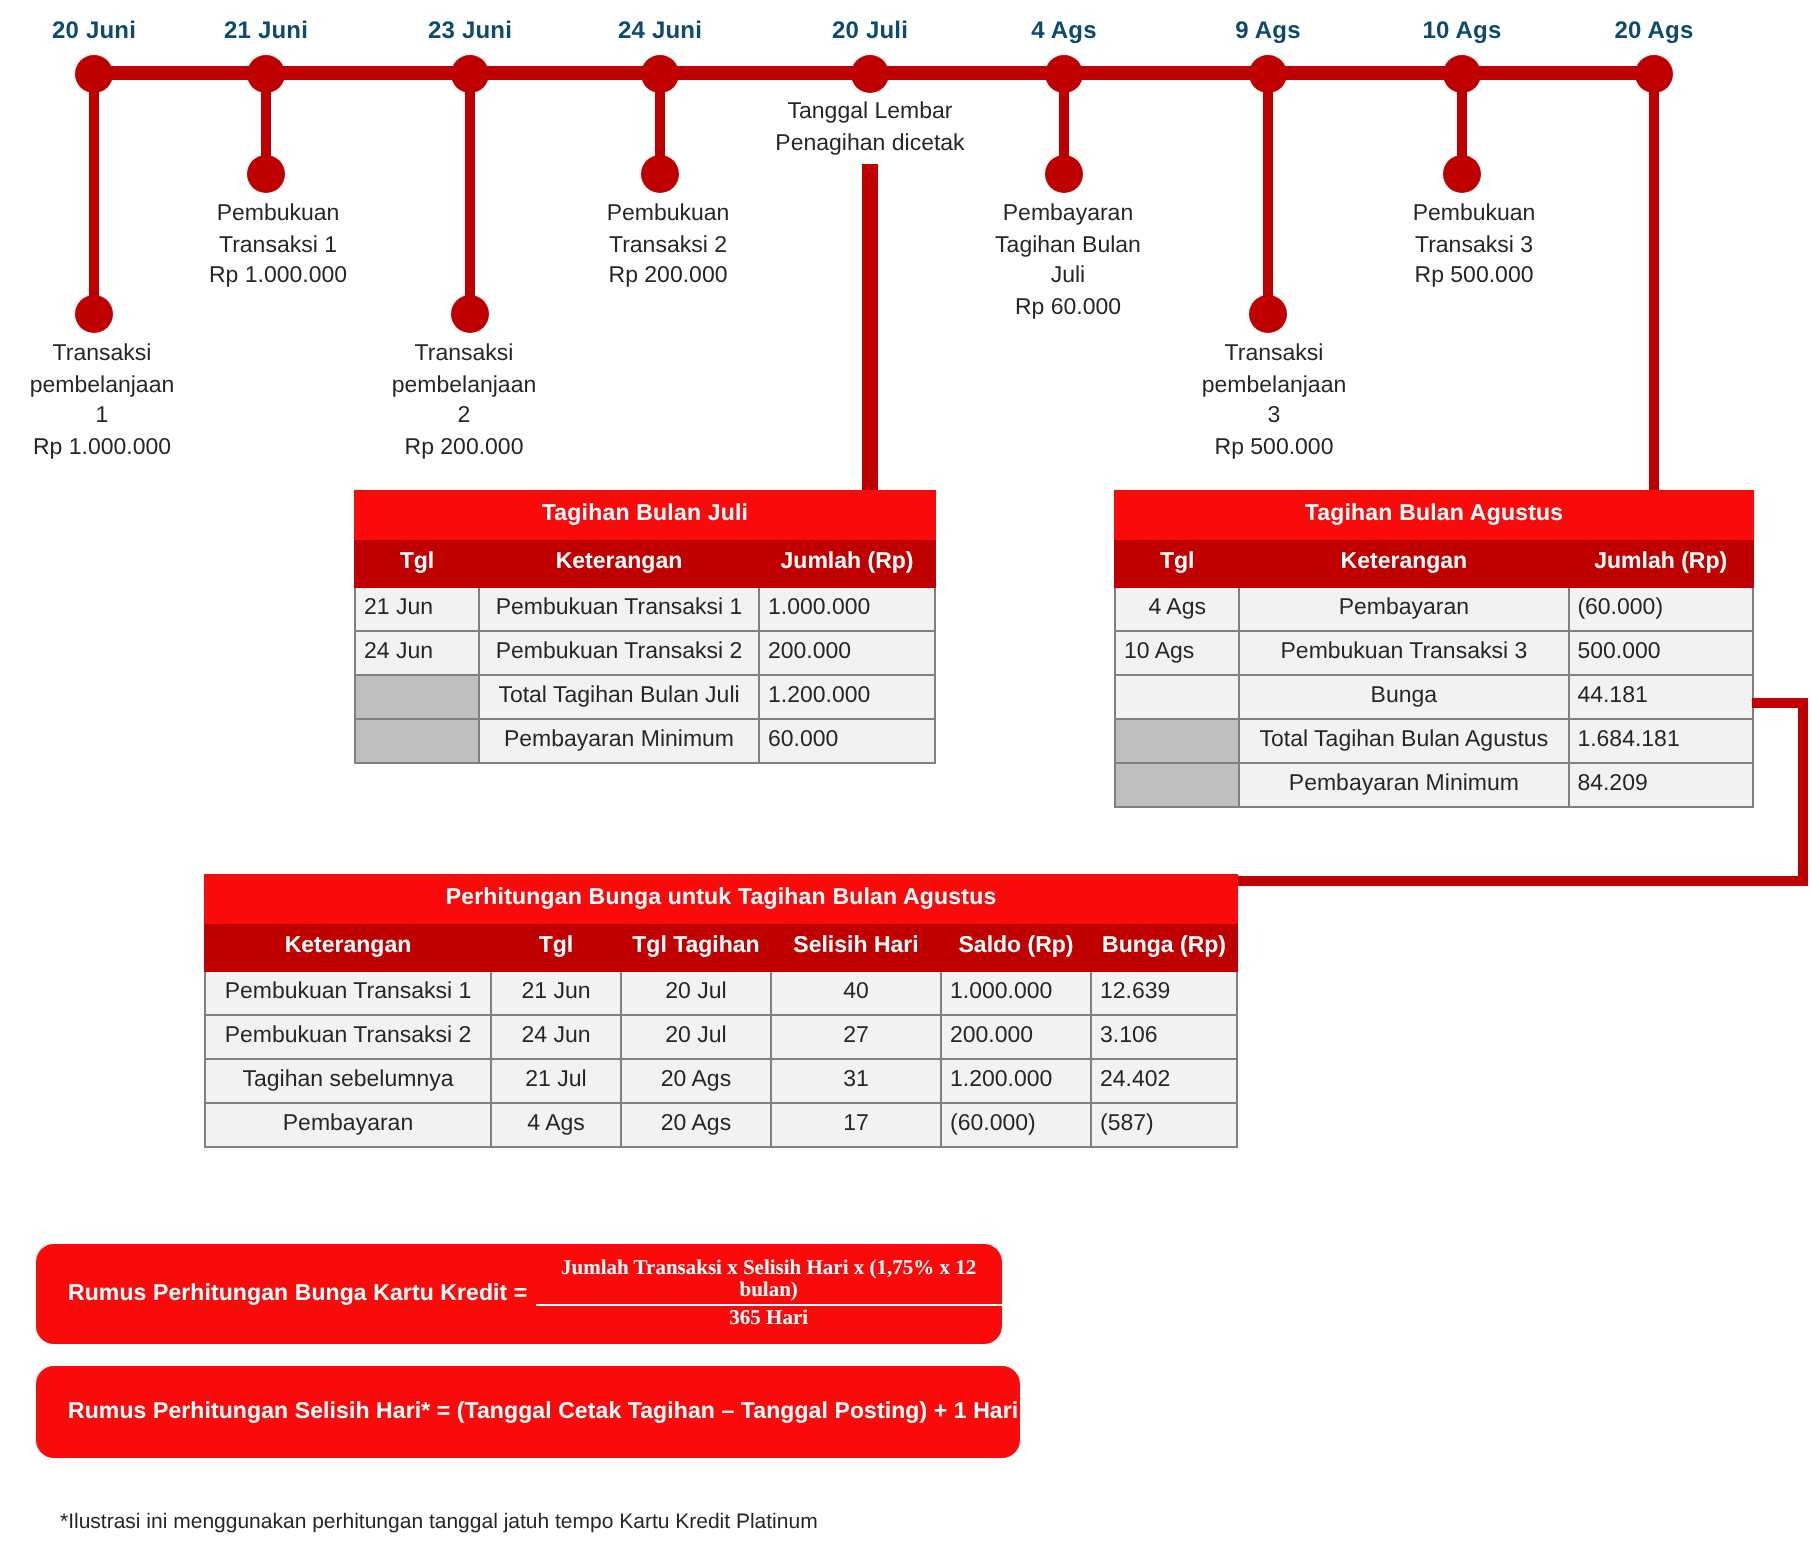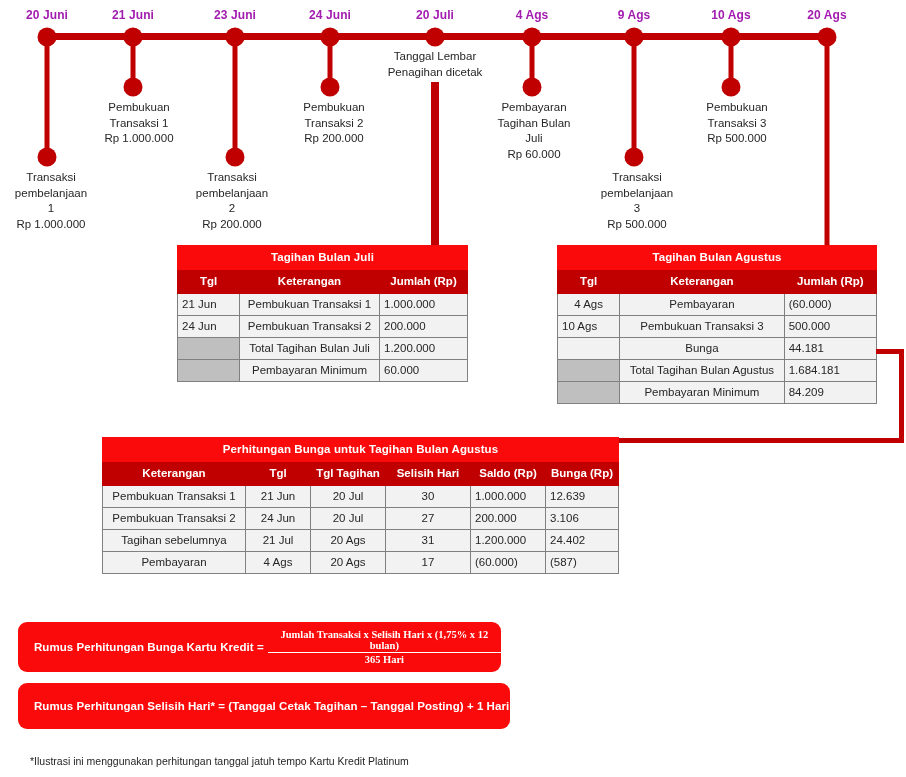--- a/index.html
+++ b/index.html
@@ -12,21 +12,21 @@
   }
   .stage{position:absolute;left:0;top:0;width:906px;height:777px;}
 
   
   .tl-axis{
     position:absolute;left:47px;top:33px;width:780px;height:7px;
     background:#C00000;
   }
   .tl-date{
     position:absolute;top:8px;transform:translateX(-50%);
-    font-size:12px;font-weight:bold;color:#a21caf;white-space:nowrap;
+    font-size:12px;font-weight:bold;color:#0c4a6e;white-space:nowrap;
     letter-spacing:.1px;
   }
   .tl-node{
     position:absolute;width:19px;height:19px;border-radius:50%;
     background:#C00000;transform:translate(-50%,-50%);
   }
   .tl-stem{
     position:absolute;width:5px;background:#C00000;transform:translateX(-50%);
   }
   .tl-dot{
@@ -261,21 +261,21 @@
         <th class="sub">Selisih Hari</th>
         <th class="sub">Saldo (Rp)</th>
         <th class="sub">Bunga (Rp)</th>
       </tr>
     </thead>
     <tbody>
       <tr>
         <td class="txt">Pembukuan Transaksi 1</td>
         <td class="dt">21 Jun</td>
         <td class="dt">20 Jul</td>
-        <td class="dt">30</td>
+        <td class="dt">40</td>
         <td class="num">1.000.000</td>
         <td class="num">12.639</td>
       </tr>
       <tr>
         <td class="txt">Pembukuan Transaksi 2</td>
         <td class="dt">24 Jun</td>
         <td class="dt">20 Jul</td>
         <td class="dt">27</td>
         <td class="num">200.000</td>
         <td class="num">3.106</td>

